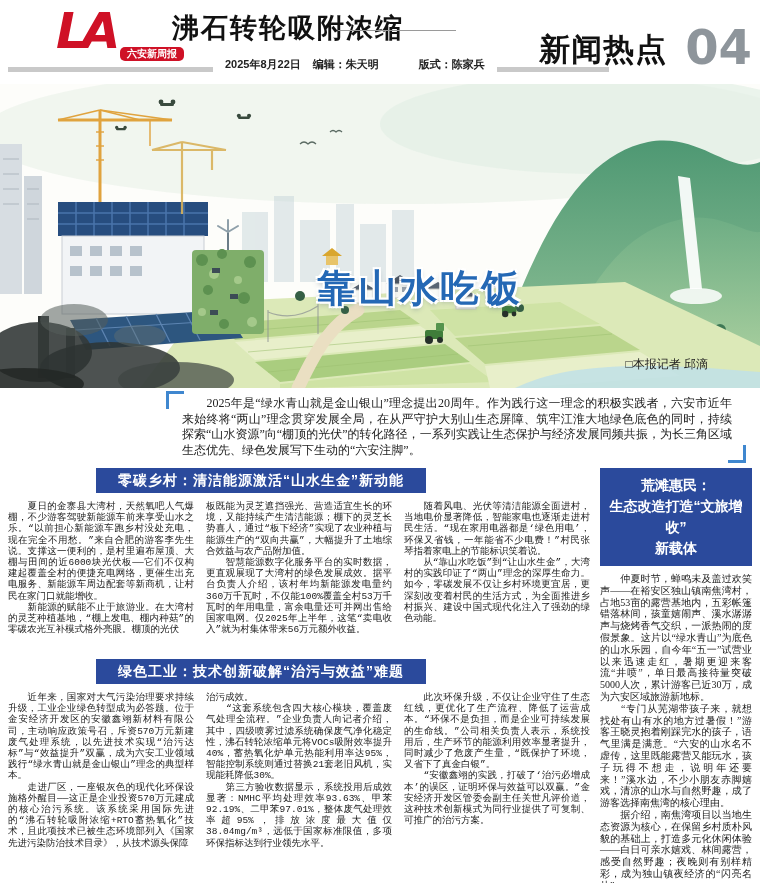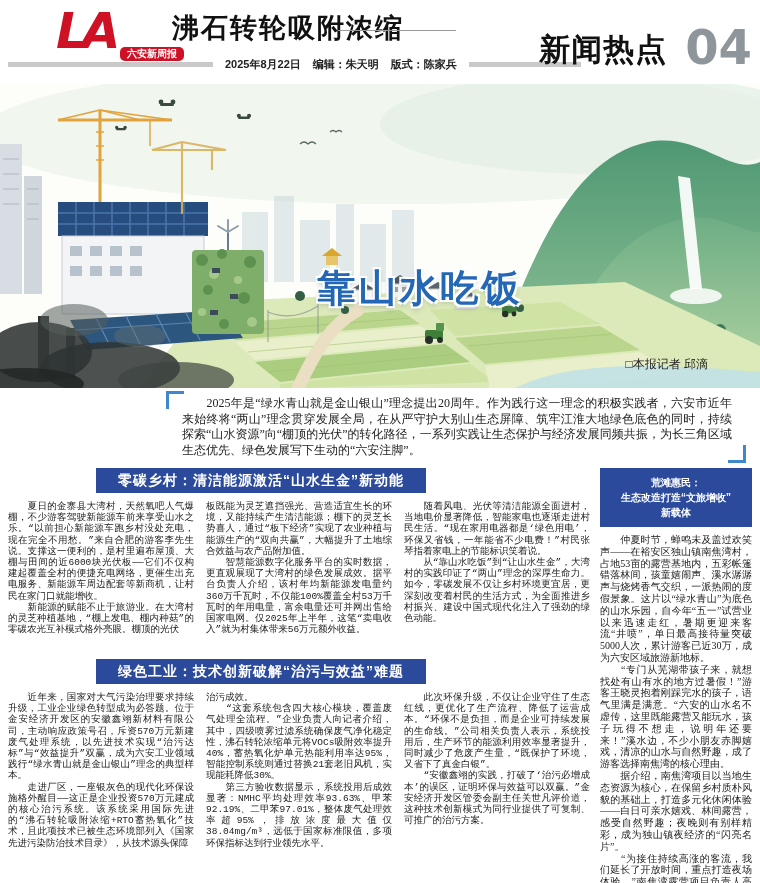--- a/index.html
+++ b/index.html
@@ -8,21 +8,21 @@
 
   
   .masthead{position:relative;height:84px;}
   .logo-la{position:absolute;left:56px;top:2px;font-family:"DejaVu Sans",sans-serif;
            font-weight:900;font-style:italic;font-size:50px;letter-spacing:-6px;color:#cf1126;}
   .paper-name{position:absolute;left:172px;top:10px;font-size:27px;font-weight:bold;
               font-family:"Liberation Serif",serif;color:#111;letter-spacing:2px;}
   .name-line{position:absolute;left:338px;top:30px;width:118px;height:1px;background:#9a9a9a;}
   .paper-sub{position:absolute;left:120px;top:47px;background:#cf1126;color:#fff;
              font-size:10px;line-height:14px;padding:0 7px;border-radius:5px;font-weight:bold;}
-  .dateline{position:absolute;left:8px;top:57px;width:548px;display:flex;align-items:center;}
+  .dateline{position:absolute;left:8px;top:57px;width:548px;display:flex;align-items:flex-end;}
   .rule{height:5px;background:#c9c9c9;flex:0 0 auto;}
   .rule.l{width:205px;} .rule.r{width:112px;}
   .date-text{font-family:"Liberation Sans",sans-serif;font-size:11px;font-weight:bold;
              color:#222;padding:0 12px;white-space:nowrap;}
   .page-head{position:absolute;right:8px;top:19px;display:flex;align-items:flex-end;gap:12px;}
   .page-head .sec{font-family:"DejaVu Sans",sans-serif;font-weight:900;font-size:31px;color:#111;margin-top:10px;letter-spacing:1px;}
   .page-head .num{font-family:"DejaVu Sans",sans-serif;font-weight:900;font-size:48px;color:#8e959b;margin-left:6px;line-height:1;}
 
   
   .illo{position:relative;height:304px;}
@@ -53,39 +53,39 @@
            font-weight:bold;font-size:14px;letter-spacing:1px;}
   .cols{display:flex;gap:12px;overflow:hidden;font-family:Liberation Mono, monospace;}
   .cols.s1{height:150px;margin-bottom:8px;}
   .cols.s2{height:200px;}
   .col{flex:1;min-width:0;font-size:9.5px;line-height:11.2px;text-align:justify;
        white-space:pre-line;color:#1a1a1a;}
 
   
   .sidebar{width:152px;flex:0 0 152px;}
   .side-head{background:#2b4a9c;color:#fff;text-align:center;font-family:"Liberation Sans",sans-serif;
-             font-weight:bold;font-size:10px;line-height:1.5;padding:7px 2px;}
+             font-weight:bold;font-size:14px;line-height:1.5;padding:7px 2px;}
   .side-body{margin-top:7px;font-size:10px;line-height:11.8px;text-align:justify;
              white-space:pre-line;color:#1a1a1a;}
 </style>
 </head>
 <body>
 
 <div id="page">
 
   <div class="masthead">
     <div class="logo-la">LA</div>
     <div class="paper-name">沸石转轮吸附浓缩</div>
     <div class="name-line"></div>
     <div class="paper-sub">六安新周报</div>
     <div class="dateline">
       <div class="rule l"></div>
       <div class="date-text">2025年8月22日</div>
       <div class="date-text" style="padding-left:0;">编辑：朱天明</div>
-      <div class="date-text" style="padding-left:0;">版式：陈家兵</div>
+      <div class="date-text" style="padding-left:0;margin-left:28px;">版式：陈家兵</div>
       <div class="rule r"></div>
     </div>
     <div class="page-head">
       <div class="sec">新闻热点</div>
       <div class="num">04</div>
     </div>
   </div>
 
   <div class="illo">
     <svg width="760" height="304" viewBox="0 0 760 304">

